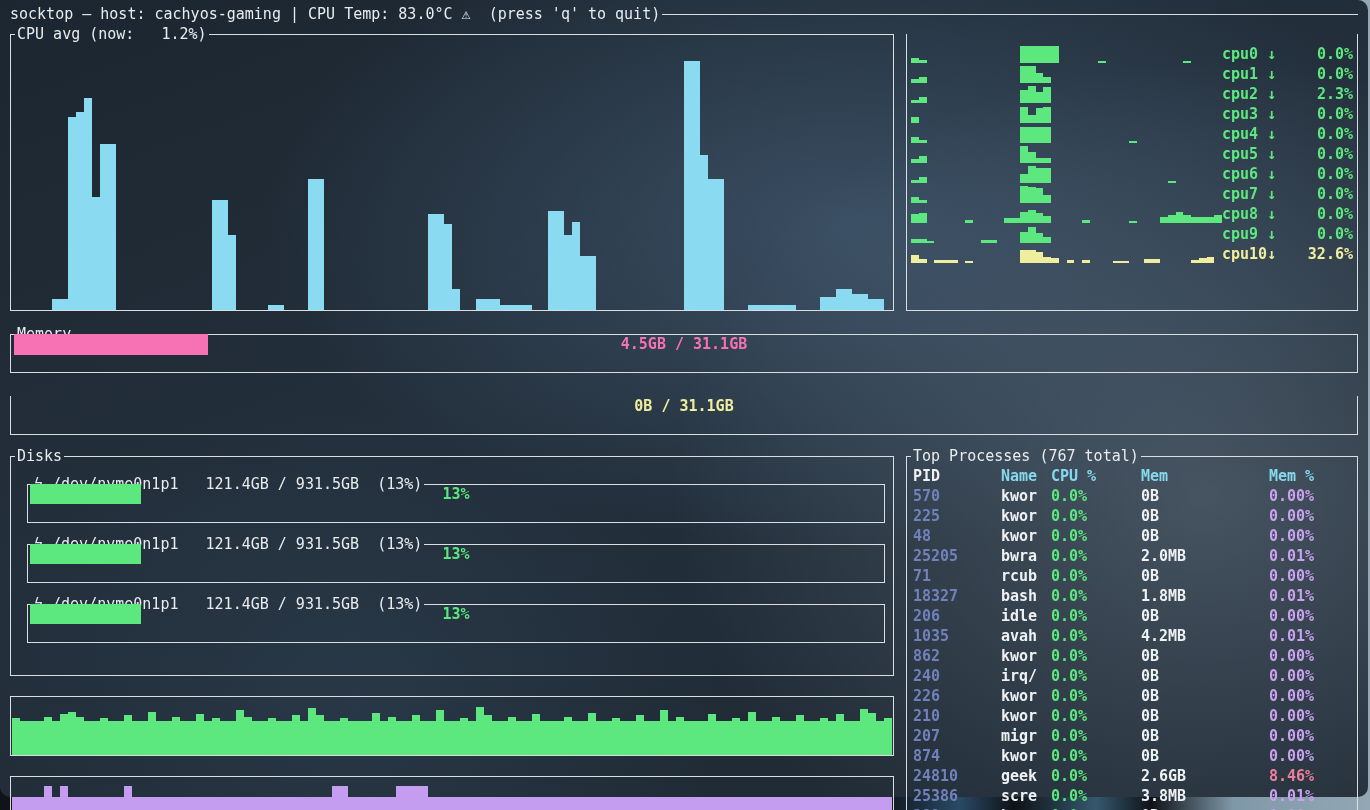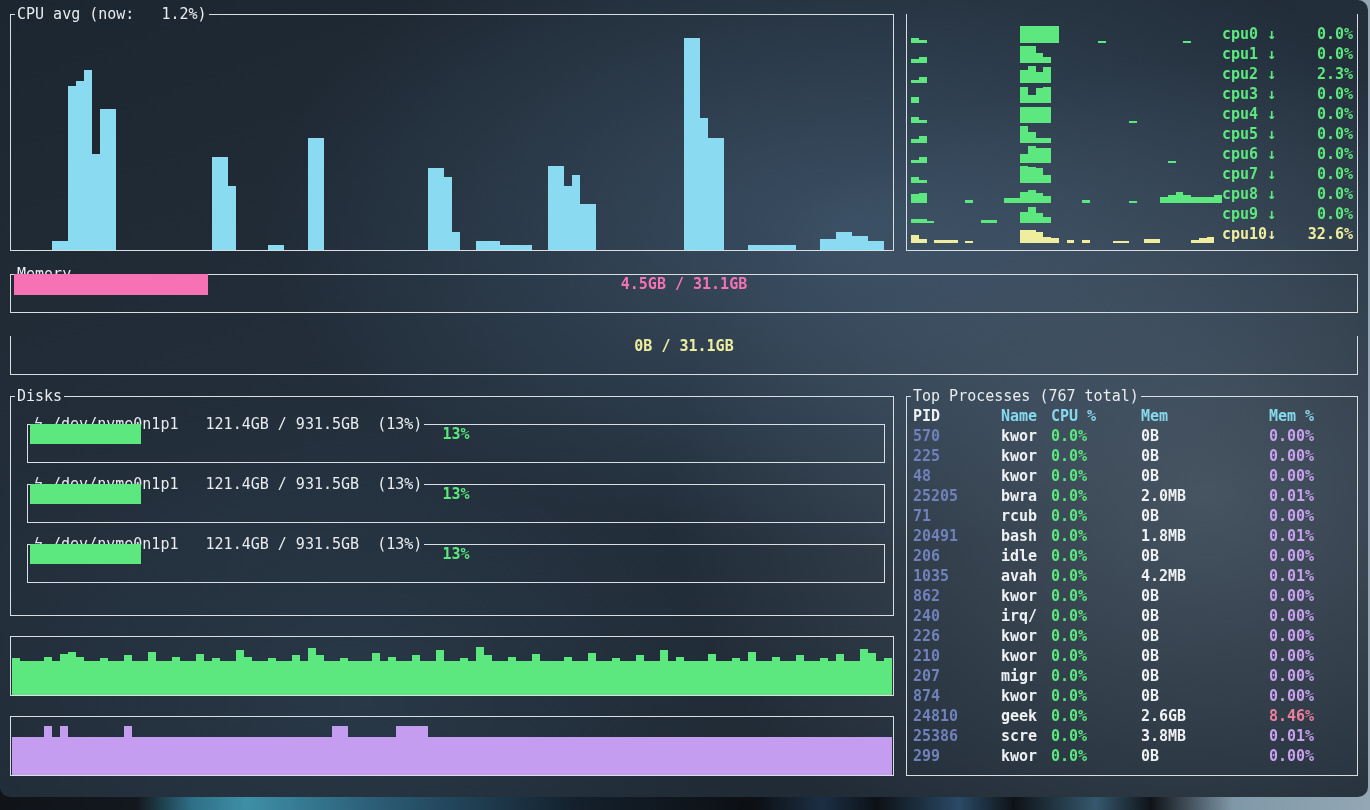--- a/index.html
+++ b/index.html
@@ -26,21 +26,21 @@
   .h-line { flex:1; height:1px; background:#d9dee3; margin-top:1px; }
 
   
   .tbox { position:relative; border:1px solid #d9dee3; border-top:none; }
   .tbox-head { position:absolute; top:-9px; left:-1px; right:-1px; display:flex; align-items:center; height:18px; white-space:pre; }
   .tbox-head .seg { height:1px; background:#d9dee3; }
   .tbox-head .lead { width:5px; }
   .tbox-head .tail { flex:1; }
   .tbox-title { padding:0 2px; }
 
-  .row1 { margin-top:10px; display:flex; gap:12px; height:237px; }
+  .row1 { margin-top:10px; display:flex; gap:12px; height:277px; }
   .cpu-box { width:884px; }
   .percore-box { flex:1; }
 
   .chart { display:flex; align-items:flex-end; overflow:hidden; }
   .chart .bar { flex:1 1 0; }
   .cpu-chart { position:absolute; left:1px; right:1px; bottom:0; top:8px; }
 
   .core-rows { padding:10px 4px 0 4px; }
   .core-row { display:flex; align-items:center; height:20px; }
   .spark { flex:1; height:18px; display:flex; align-items:flex-end; }
@@ -76,20 +76,24 @@
   .c-cpu { color:#5ce87e; }
   .c-mem { color:#eef1f4; }
   .c-memp { color:#c9a2ee; }
   .c-memp.hot { color:#ef7f9f; }
 </style>
 </head>
 <body>
 
 <div class="terminal">
 
+  <div class="app-title-row">
+    <span class="app-title">socktop — host: cachyos-gaming | CPU Temp: 83.0°C ⚠  (press 'q' to quit)</span>
+    <span class="h-line"></span>
+  </div>
 
   <div class="row1">
     <section class="tbox cpu-box">
       <div class="tbox-head">
         <span class="seg lead"></span>
         <span class="tbox-title">CPU avg (now:   1.2%)</span>
         <span class="seg tail"></span>
       </div>
       <div class="chart cpu-chart">
           <span class="bar" style="height: 0%; background: rgb(138, 219, 242);"></span>
@@ -1004,21 +1008,21 @@
         <span class="seg tail"></span>
       </div>
       <div class="proc-table">
         <div class="prow phead"><span class="c-pid">PID</span><span class="c-name c-h">Name</span><span class="c-cpu c-h">CPU %</span><span class="c-mem c-h">Mem</span><span class="c-memp c-h">Mem %</span></div>
         <div>
             <div class="prow"><span class="c-pid">570</span><span class="c-name">kwor</span><span class="c-cpu">0.0%</span><span class="c-mem">0B</span><span class="c-memp">0.00%</span></div>
             <div class="prow"><span class="c-pid">225</span><span class="c-name">kwor</span><span class="c-cpu">0.0%</span><span class="c-mem">0B</span><span class="c-memp">0.00%</span></div>
             <div class="prow"><span class="c-pid">48</span><span class="c-name">kwor</span><span class="c-cpu">0.0%</span><span class="c-mem">0B</span><span class="c-memp">0.00%</span></div>
             <div class="prow"><span class="c-pid">25205</span><span class="c-name">bwra</span><span class="c-cpu">0.0%</span><span class="c-mem">2.0MB</span><span class="c-memp">0.01%</span></div>
             <div class="prow"><span class="c-pid">71</span><span class="c-name">rcub</span><span class="c-cpu">0.0%</span><span class="c-mem">0B</span><span class="c-memp">0.00%</span></div>
-            <div class="prow"><span class="c-pid">20491</span><span class="c-name">bash</span><span class="c-cpu">0.0%</span><span class="c-mem">1.8MB</span><span class="c-memp">0.01%</span></div>
+            <div class="prow"><span class="c-pid">18327</span><span class="c-name">bash</span><span class="c-cpu">0.0%</span><span class="c-mem">1.8MB</span><span class="c-memp">0.01%</span></div>
             <div class="prow"><span class="c-pid">206</span><span class="c-name">idle</span><span class="c-cpu">0.0%</span><span class="c-mem">0B</span><span class="c-memp">0.00%</span></div>
             <div class="prow"><span class="c-pid">1035</span><span class="c-name">avah</span><span class="c-cpu">0.0%</span><span class="c-mem">4.2MB</span><span class="c-memp">0.01%</span></div>
             <div class="prow"><span class="c-pid">862</span><span class="c-name">kwor</span><span class="c-cpu">0.0%</span><span class="c-mem">0B</span><span class="c-memp">0.00%</span></div>
             <div class="prow"><span class="c-pid">240</span><span class="c-name">irq/</span><span class="c-cpu">0.0%</span><span class="c-mem">0B</span><span class="c-memp">0.00%</span></div>
             <div class="prow"><span class="c-pid">226</span><span class="c-name">kwor</span><span class="c-cpu">0.0%</span><span class="c-mem">0B</span><span class="c-memp">0.00%</span></div>
             <div class="prow"><span class="c-pid">210</span><span class="c-name">kwor</span><span class="c-cpu">0.0%</span><span class="c-mem">0B</span><span class="c-memp">0.00%</span></div>
             <div class="prow"><span class="c-pid">207</span><span class="c-name">migr</span><span class="c-cpu">0.0%</span><span class="c-mem">0B</span><span class="c-memp">0.00%</span></div>
             <div class="prow"><span class="c-pid">874</span><span class="c-name">kwor</span><span class="c-cpu">0.0%</span><span class="c-mem">0B</span><span class="c-memp">0.00%</span></div>
             <div class="prow"><span class="c-pid">24810</span><span class="c-name">geek</span><span class="c-cpu">0.0%</span><span class="c-mem">2.6GB</span><span class="c-memp hot">8.46%</span></div>
             <div class="prow"><span class="c-pid">25386</span><span class="c-name">scre</span><span class="c-cpu">0.0%</span><span class="c-mem">3.8MB</span><span class="c-memp">0.01%</span></div>

